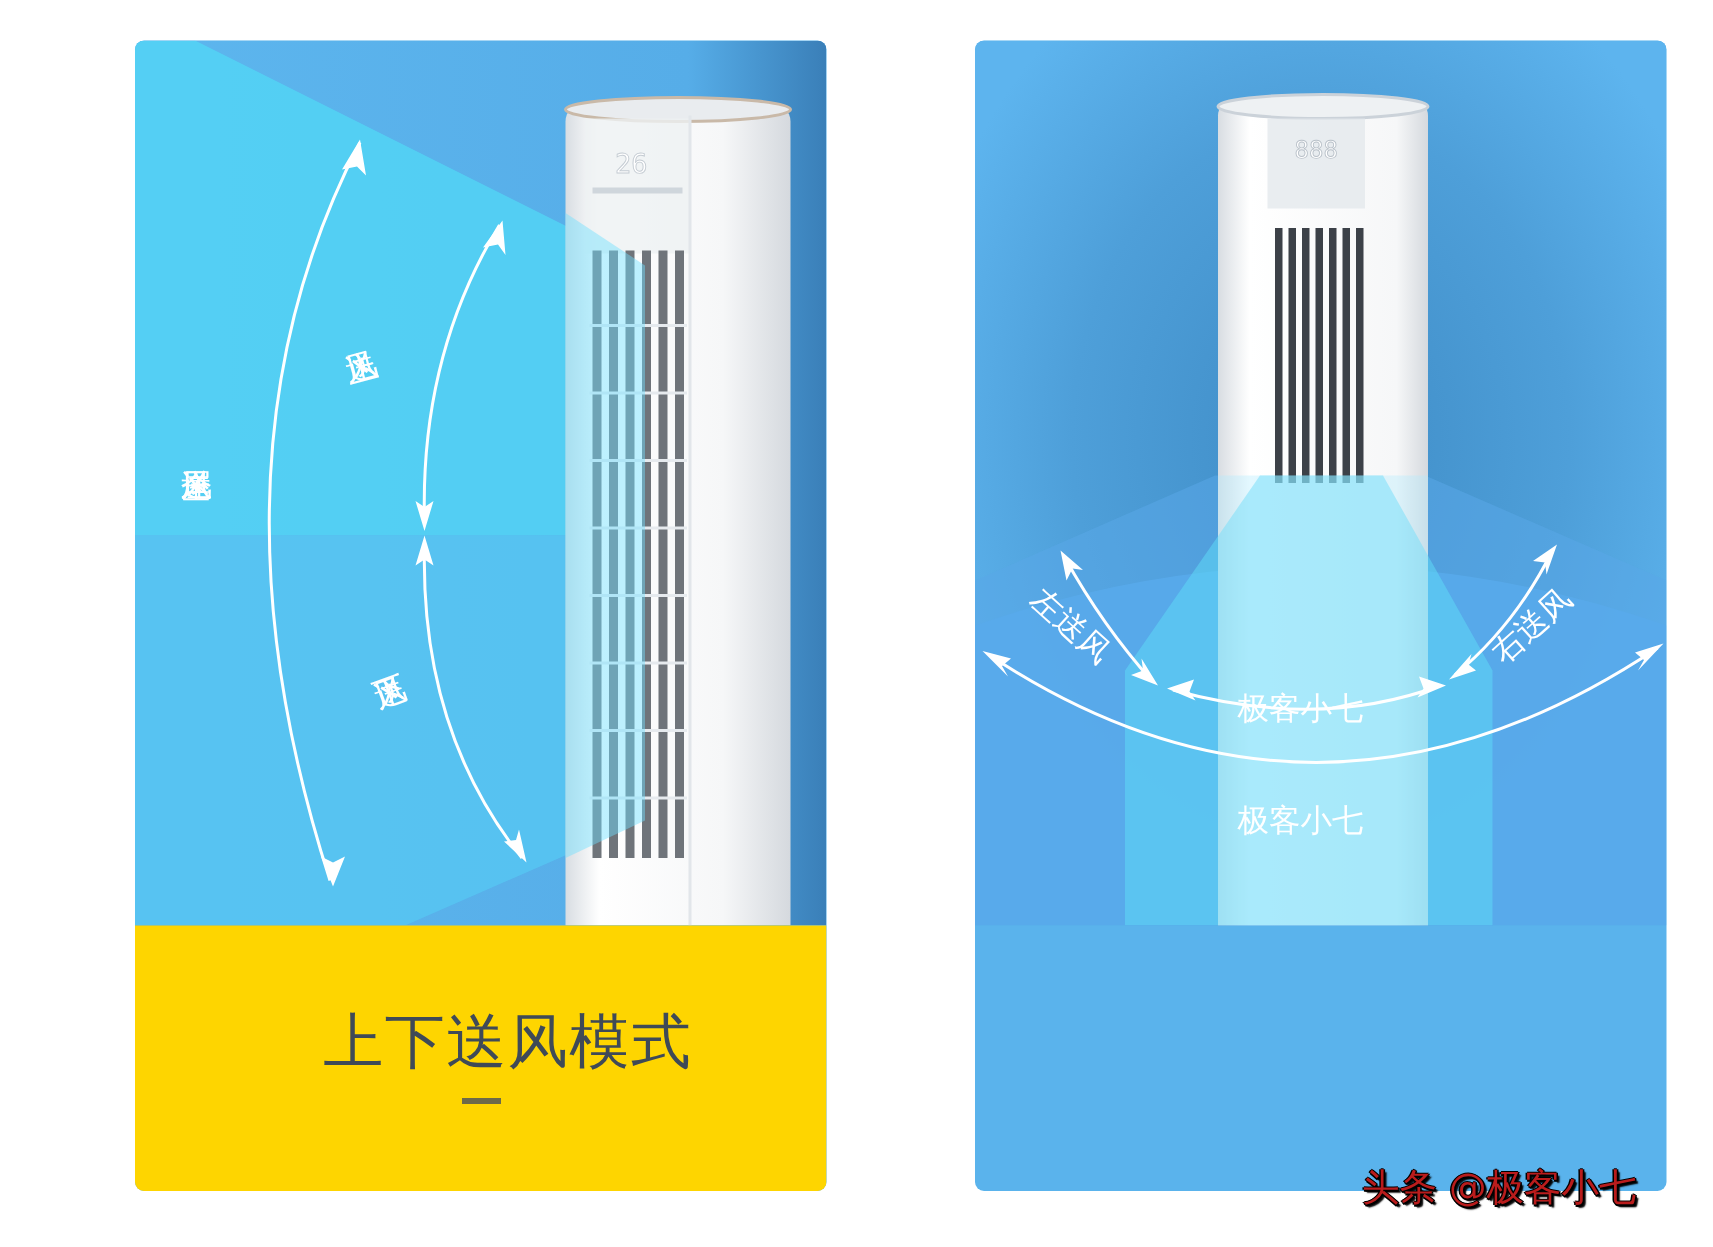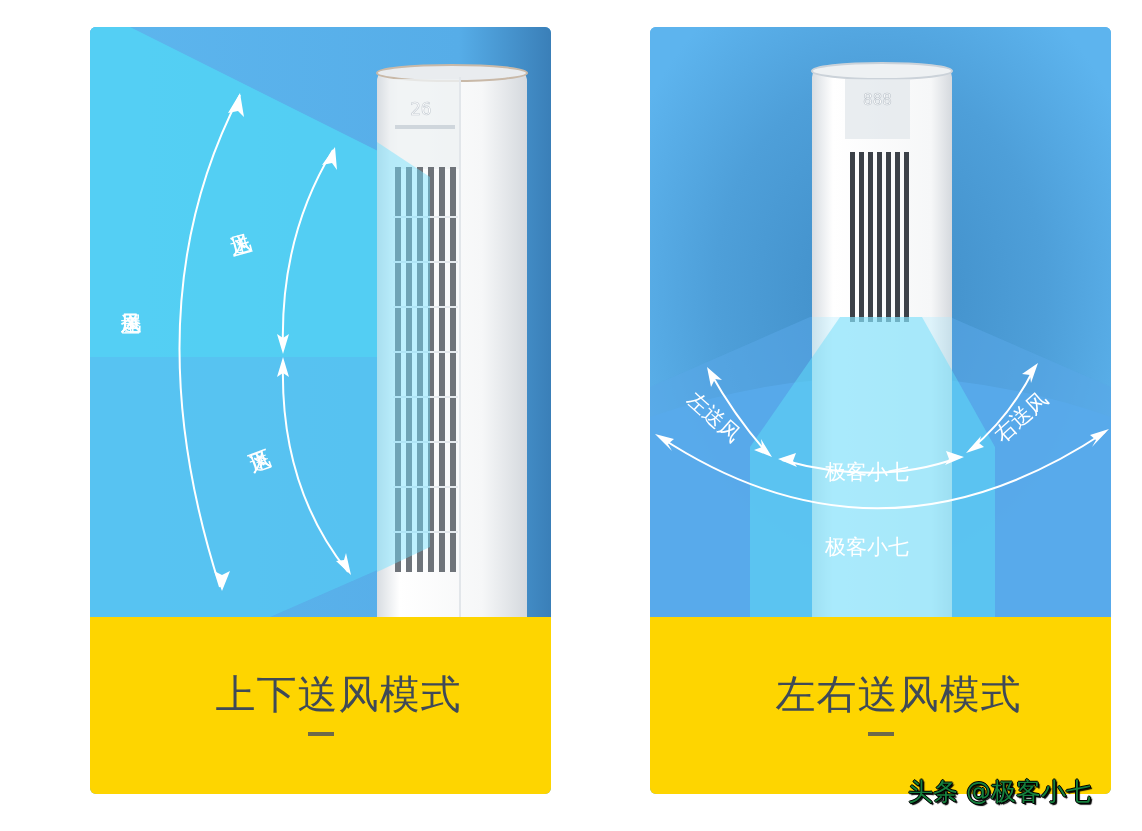--- a/index.html
+++ b/index.html
@@ -28,21 +28,21 @@
     position: absolute; left: 50%; top: 115px; width: 26px; height: 4px;
     margin-left: -13px; background: #6d6a4a;
   }
 
   .label {
     position: absolute; color: #ffffff; font-size: 21px; line-height: 1; white-space: nowrap;
   }
   .vlabel { writing-mode: vertical-rl; letter-spacing: 0px; }
 
   .watermark {
-    position: absolute; left: 908px; top: 775px; font-size: 25px; color: #15803d;
+    position: absolute; left: 908px; top: 775px; font-size: 25px; color: #b91c1c;
     text-shadow: 1px 1px 0 #000, -1px 0 0 #000, 0 -1px 0 #000, 1px 0 0 #000, 0 1px 0 #000, 2px 2px 1px #000;
     white-space: nowrap;
   }
 </style>
 </head>
 <body>
 
 <div class="card card-left">
   <div class="scene">
     <svg width="461" height="590" viewBox="0 0 461 590">
@@ -171,19 +171,15 @@
 
       <path d="M320,423 Q360,390 385,340" fill="none" stroke="#ffffff" stroke-width="2"></path>
       <polygon points="316,426 334,420 329,416 331,409" fill="#ffffff"></polygon>
       <polygon points="388,336 372,347 380,348 381,356" fill="#ffffff"></polygon>
     </svg>
     <div class="label" style="left:32px; top:380px; transform: rotate(42deg);">左送风</div>
     <div class="label" style="left:340px; top:380px; transform: rotate(-42deg);">右送风</div>
     <div class="label" style="left:175px; top:435px;">极客小七</div>
     <div class="label" style="left:175px; top:510px;">极客小七</div>
   </div>
-  <div class="footer">
-    <div class="mode-title">左右送风模式</div>
-    <div class="mode-dash"></div>
-  </div>
 </div>
 
 <div class="watermark">头条 @极客小七</div>
 
 </body></html>

